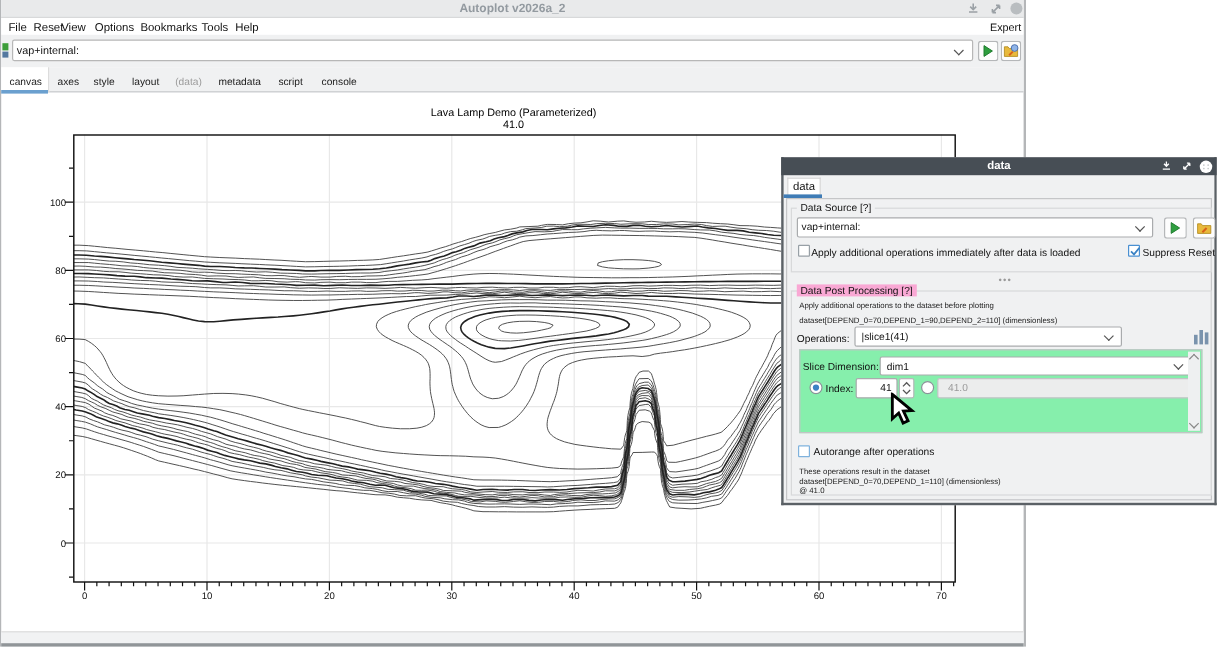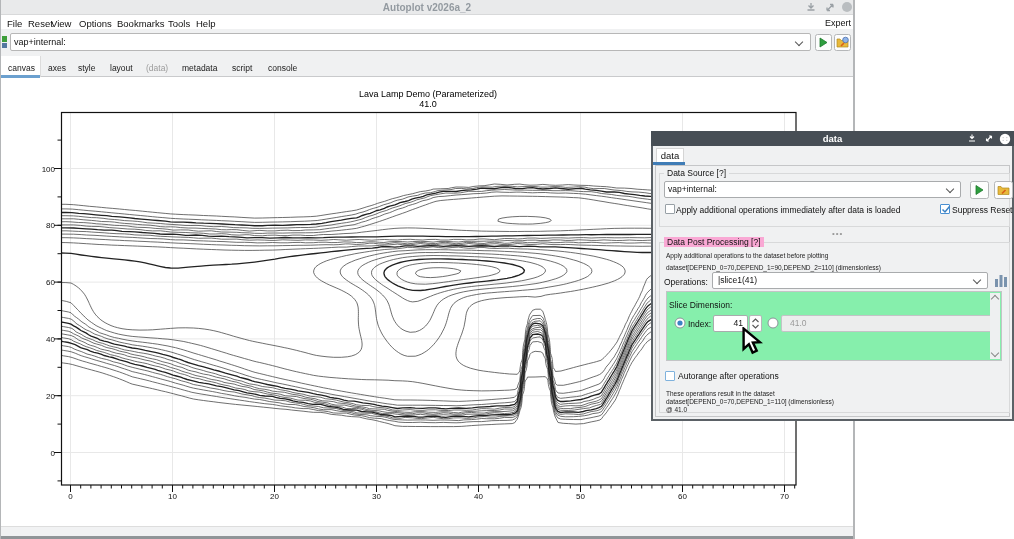--- a/index.html
+++ b/index.html
@@ -159,30 +159,33 @@
     <svg style="position:absolute;left:284px;top:37px" width="12" height="12">
           <path d="M2.5 6.5 L5 9 L9.5 3.5" stroke="#3b82c4" stroke-width="1.5" fill="none"></path>
         </svg>
     <div class="lbl" style="left:296px;top:39px;">Suppress Reset</div>
     <div style="position:absolute;left:176px;top:63px;color:#999;font-size:8px;letter-spacing:1px;">•••</div>
     <div class="groupb" style="left:3px;top:76px;width:351px;height:171px;"></div>
     <div class="lbl" style="left:8px;top:71px;background:#f9a8d4;padding:0 3px;">Data Post Processing [?]</div>
     <div class="sm" style="left:10px;top:86px;">Apply additional operations to the dataset before plotting</div>
     <div class="sm" style="left:10px;top:98px;">dataset[DEPEND_0=70,DEPEND_1=90,DEPEND_2=110] (dimensionless)</div>
     <div class="lbl" style="left:8px;top:111px;">Operations:</div>
-    <div class="field" style="left:56px;top:106px;width:276px;height:17px;line-height:15px;padding-left:5px;">|slice1(41)<span class="dd" style="position:absolute;right:0;top:0;width:18px;height:15px;">
+    <div class="field" style="left:56px;top:106px;width:223px;height:17px;line-height:15px;padding-left:5px;">|slice1(41)<span class="dd" style="position:absolute;right:0;top:0;width:18px;height:15px;">
             <span class="chev" style="left:5px;top:4px"></span>
           </span></div>
     <svg style="position:absolute;left:337px;top:106px" width="17" height="17">
           <rect x="2" y="7" width="3" height="8" fill="#7a93ad"></rect>
           <rect x="6.5" y="3" width="3" height="12" fill="#7a93ad"></rect>
           <rect x="11" y="5" width="3" height="10" fill="#7a93ad"></rect>
         </svg>
     <div style="position:absolute;left:10px;top:125px;width:336px;height:70px;border:1px solid #c3c4c6;background:#86efac;">
       <div class="lbl" style="left:2px;top:8px;">Slice Dimension:</div>
+      <div class="field" style="left:66px;top:5px;width:260px;height:16px;line-height:14px;padding-left:5px;">dim1<span class="dd" style="position:absolute;right:0;top:0;width:18px;height:14px;">
+              <span class="chev" style="left:5px;top:3px"></span>
+            </span></div>
       <svg style="position:absolute;left:7px;top:25px" width="12" height="12">
             <circle cx="6" cy="6" r="5" fill="#fff" stroke="#8b9399"></circle>
             <circle cx="6" cy="6" r="2.6" fill="#3b82c4"></circle>
           </svg>
       <div class="lbl" style="left:21px;top:27px;">Index:</div>
       <div class="field" style="left:46px;top:23px;width:35px;height:17px;line-height:15px;text-align:right;padding-right:4px;">41</div>
       <div style="position:absolute;left:82px;top:23px;width:13px;height:17px;background:#fdfdfd;border:1px solid #b5b7b9;border-radius:2px;"></div>
       <svg style="position:absolute;left:83px;top:24px" width="11" height="15">
             <path d="M2.5 6 L5.5 3 L8.5 6 M2.5 9 L5.5 12 L8.5 9" stroke="#555" stroke-width="1.1" fill="none"></path>
           </svg>

